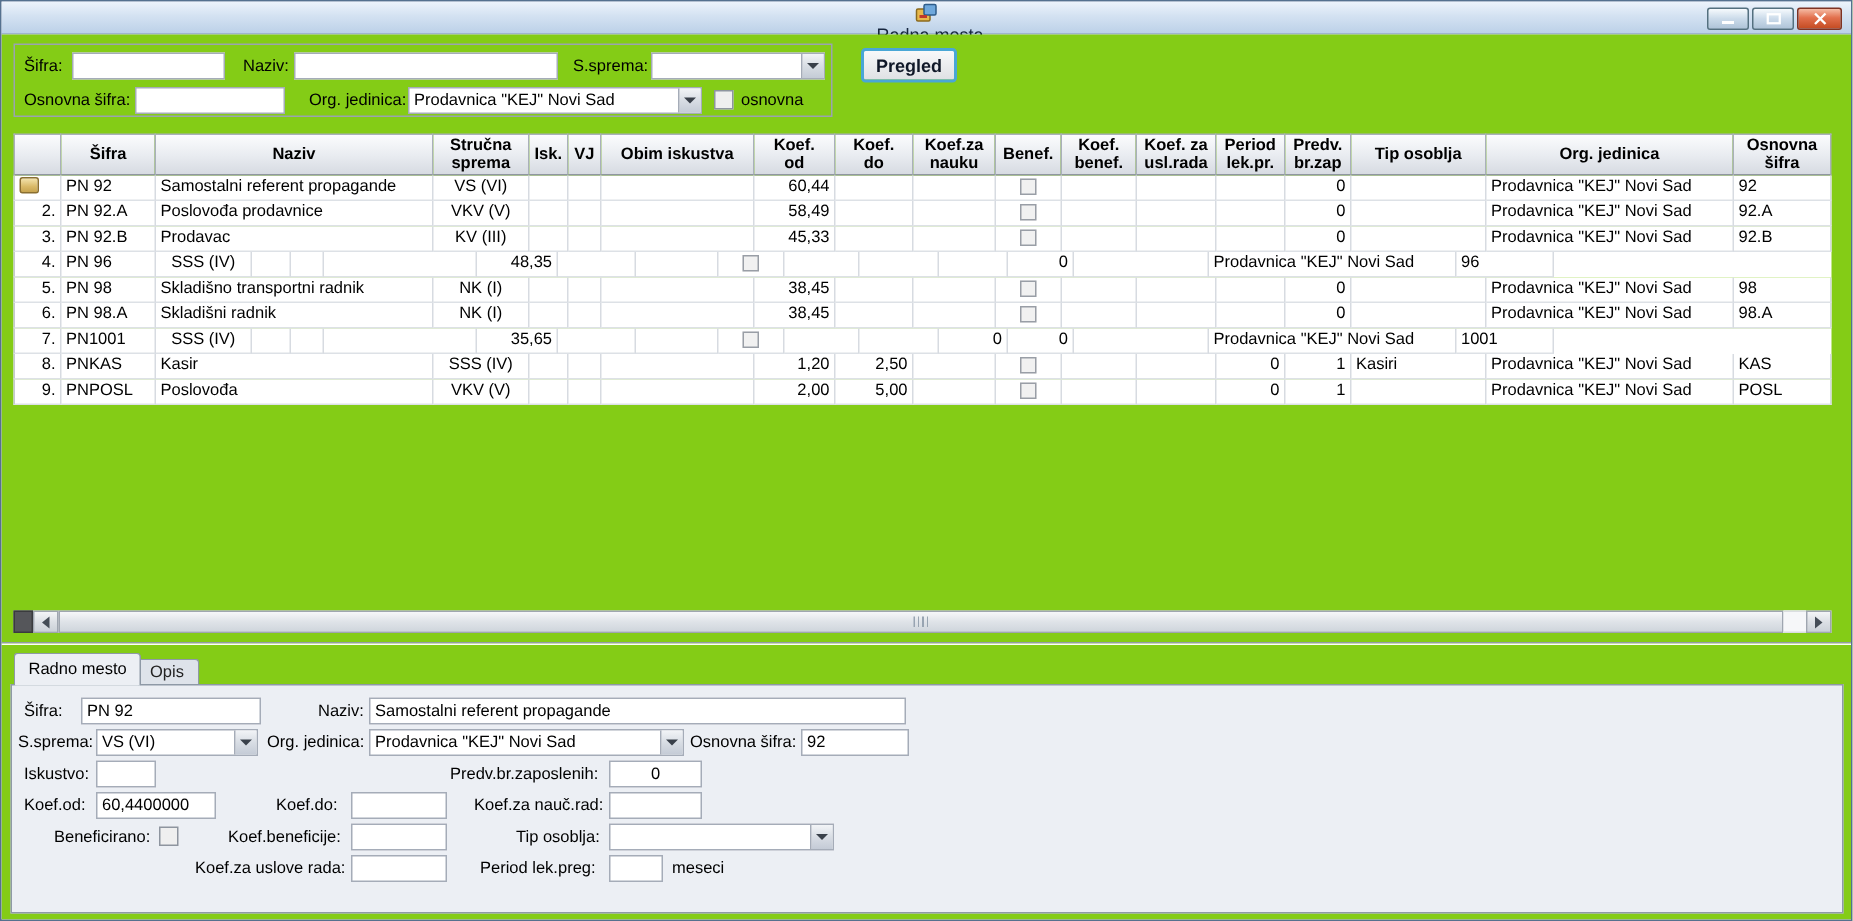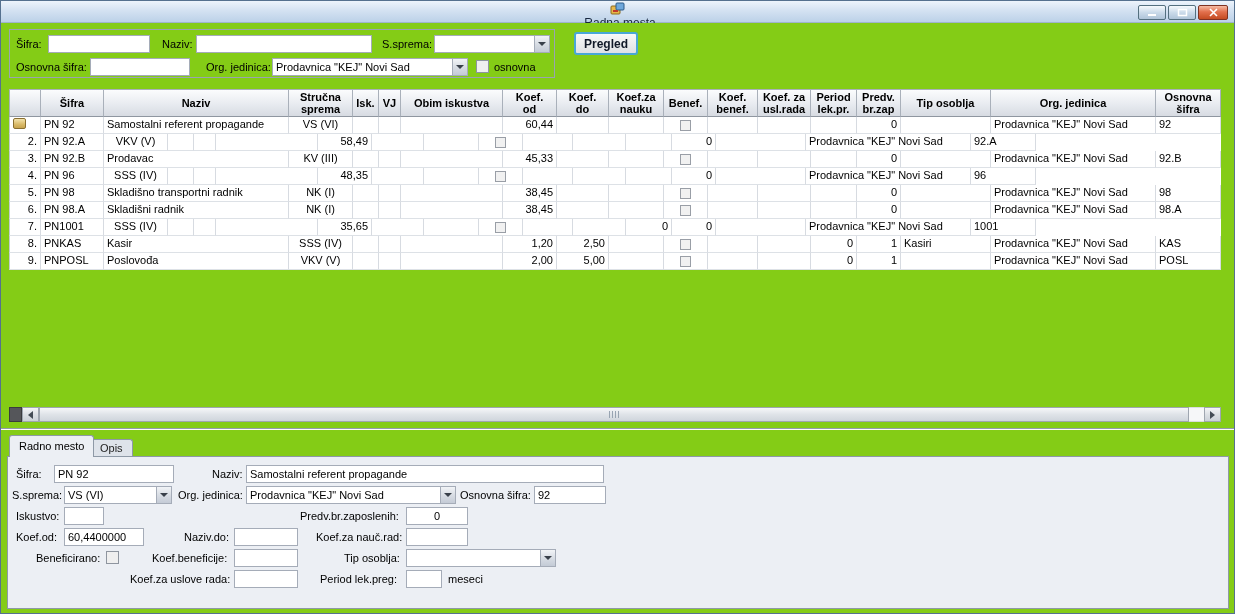--- a/index.html
+++ b/index.html
@@ -179,20 +179,21 @@
           <div class="g-cell right" style="width: 53px;"></div>
           <div class="g-cell right" style="width: 46px;"></div>
           <div class="g-cell right" style="width: 44px;">0</div>
           <div class="g-cell left" style="width: 90px;"></div>
           <div class="g-cell left" style="width: 165px;">Prodavnica "KEJ" Novi Sad</div>
           <div class="g-cell left" style="width: 65px;">92</div>
         </div>
         <div class="g-row">
           <div class="g-cell right" style="width: 32px;">2.</div>
           <div class="g-cell left" style="width: 63px;">PN 92.A</div>
+          <div class="g-cell left" style="width: 185px;">Poslovođa prodavnice</div>
           <div class="g-cell center" style="width: 64px;">VKV (V)</div>
           <div class="g-cell left" style="width: 26px;"></div>
           <div class="g-cell left" style="width: 22px;"></div>
           <div class="g-cell left" style="width: 102px;"></div>
           <div class="g-cell right" style="width: 54px;">58,49</div>
           <div class="g-cell right" style="width: 52px;"></div>
           <div class="g-cell right" style="width: 55px;"></div>
           <div class="g-cell center" style="width: 44px;"><span class="mini-check"></span></div>
           <div class="g-cell right" style="width: 50px;"></div>
           <div class="g-cell right" style="width: 53px;"></div>
@@ -384,21 +385,21 @@
       <span class="lbl" style="left:452px;top:32px">Osnovna šifra:</span>
       <input class="txt" style="left: 526px; top: 29px; width: 72px;" value="92">
 
       <span class="lbl" style="left:8px;top:53px">Iskustvo:</span>
       <input class="txt" style="left: 56px; top: 50px; width: 40px;">
       <span class="lbl" style="left:292px;top:53px">Predv.br.zaposlenih:</span>
       <input class="txt center" style="left: 398px; top: 50px; width: 62px;" value="0">
 
       <span class="lbl" style="left:8px;top:74px">Koef.od:</span>
       <input class="txt" style="left: 56px; top: 71px; width: 80px;" value="60,4400000">
-      <span class="lbl" style="left:176px;top:74px">Naziv.do:</span>
+      <span class="lbl" style="left:176px;top:74px">Koef.do:</span>
       <input class="txt" style="left: 226px; top: 71px; width: 64px;">
       <span class="lbl" style="left:308px;top:74px">Koef.za nauč.rad:</span>
       <input class="txt" style="left: 398px; top: 71px; width: 62px;">
 
       <span class="lbl" style="left:28px;top:95px">Beneficirano:</span>
       <span class="chk disabled" style="left:98px;top:94px"></span>
       <span class="lbl" style="left:144px;top:95px">Koef.beneficije:</span>
       <input class="txt" style="left: 226px; top: 92px; width: 64px;">
       <span class="lbl" style="left:336px;top:95px">Tip osoblja:</span>
       <div class="combo" style="left:398px;top:92px;width:150px">

